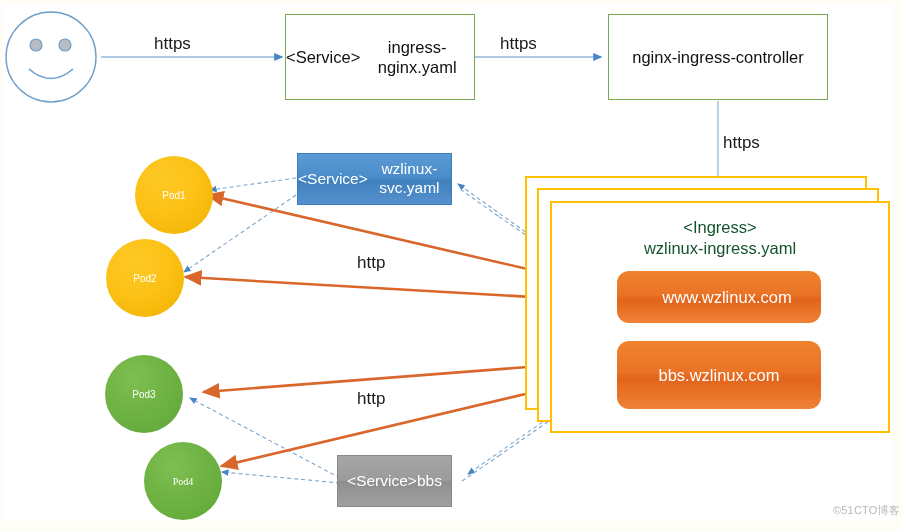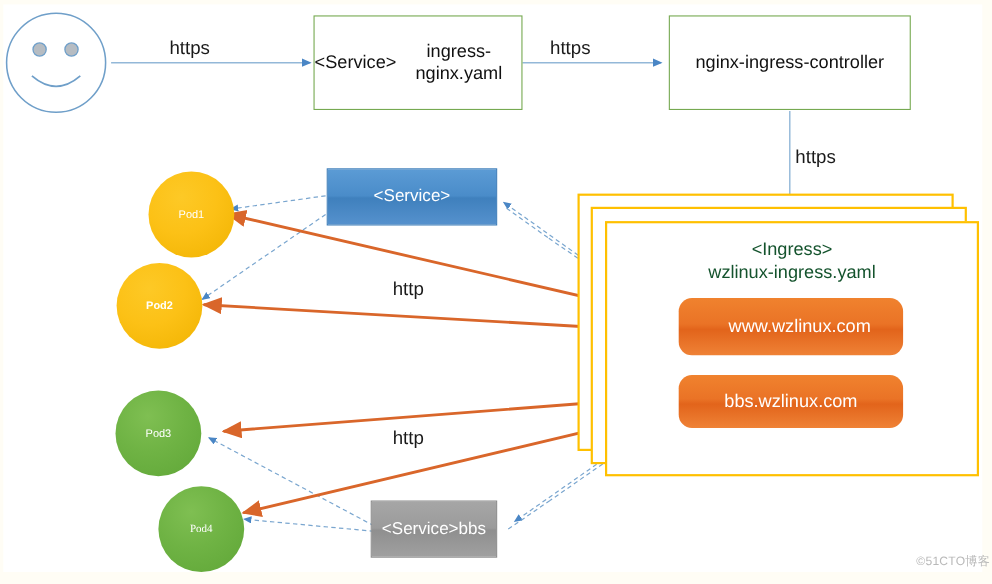--- a/index.html
+++ b/index.html
@@ -188,47 +188,48 @@
 
   <div class="ingress-title" style="left:550px; top:217px; width:340px; z-index:5;">
     <div>&lt;Ingress&gt;</div>
     <div>wzlinux-ingress.yaml</div>
   </div>
 
   <div class="node box-orange" style="left:617px; top:271px; width:204px; height:52px; z-index:6;padding-left:16px;">
     <span>www.wzlinux.com</span>
   </div>
 
-  <div class="node box-orange" style="left:617px; top:341px; width:204px; height:48px; z-index:6;">
+  <div class="node box-orange" style="left:617px; top:341px; width:204px; height:68px; z-index:6;">
     <span>bbs.wzlinux.com</span>
   </div>
 
   <div class="node box-green" style="left:285px; top:14px; width:190px; height:86px; z-index:4;">
     <span>&lt;Service&gt;</span>
     <span>ingress-nginx.yaml</span>
   </div>
 
   <div class="node box-green" style="left:608px; top:14px; width:220px; height:86px; z-index:4;">
     <span>nginx-ingress-controller</span>
   </div>
 
   <div class="node box-blue" style="left:297px; top:153px; width:155px; height:52px; z-index:4;">
     <span>&lt;Service&gt;</span>
+    <span>wzlinux-svc.yaml</span>
   </div>
 
   <div class="node box-gray" style="left:337px; top:455px; width:115px; height:52px; z-index:4;">
     <span>&lt;Service&gt;</span>
     <span>bbs</span>
   </div>
 
   <div class="pod pod-yellow" style="left:135px; top:156px; width:78px; height:78px; z-index:4;">
     <span>Pod1</span>
   </div>
 
-  <div class="pod pod-yellow" style="left:106px; top:239px; width:78px; height:78px; z-index:4;font-weight:bold;">
+  <div class="pod pod-yellow" style="left:106px; top:239px; width:78px; height:78px; z-index:4;">
     <span>Pod2</span>
   </div>
 
   <div class="pod pod-green" style="left:105px; top:355px; width:78px; height:78px; z-index:4;">
     <span>Pod3</span>
   </div>
 
   <div class="pod pod-green" style="left:144px; top:442px; width:78px; height:78px; z-index:4;font-family:Liberation Serif, serif;">
     <span>Pod4</span>
   </div>

